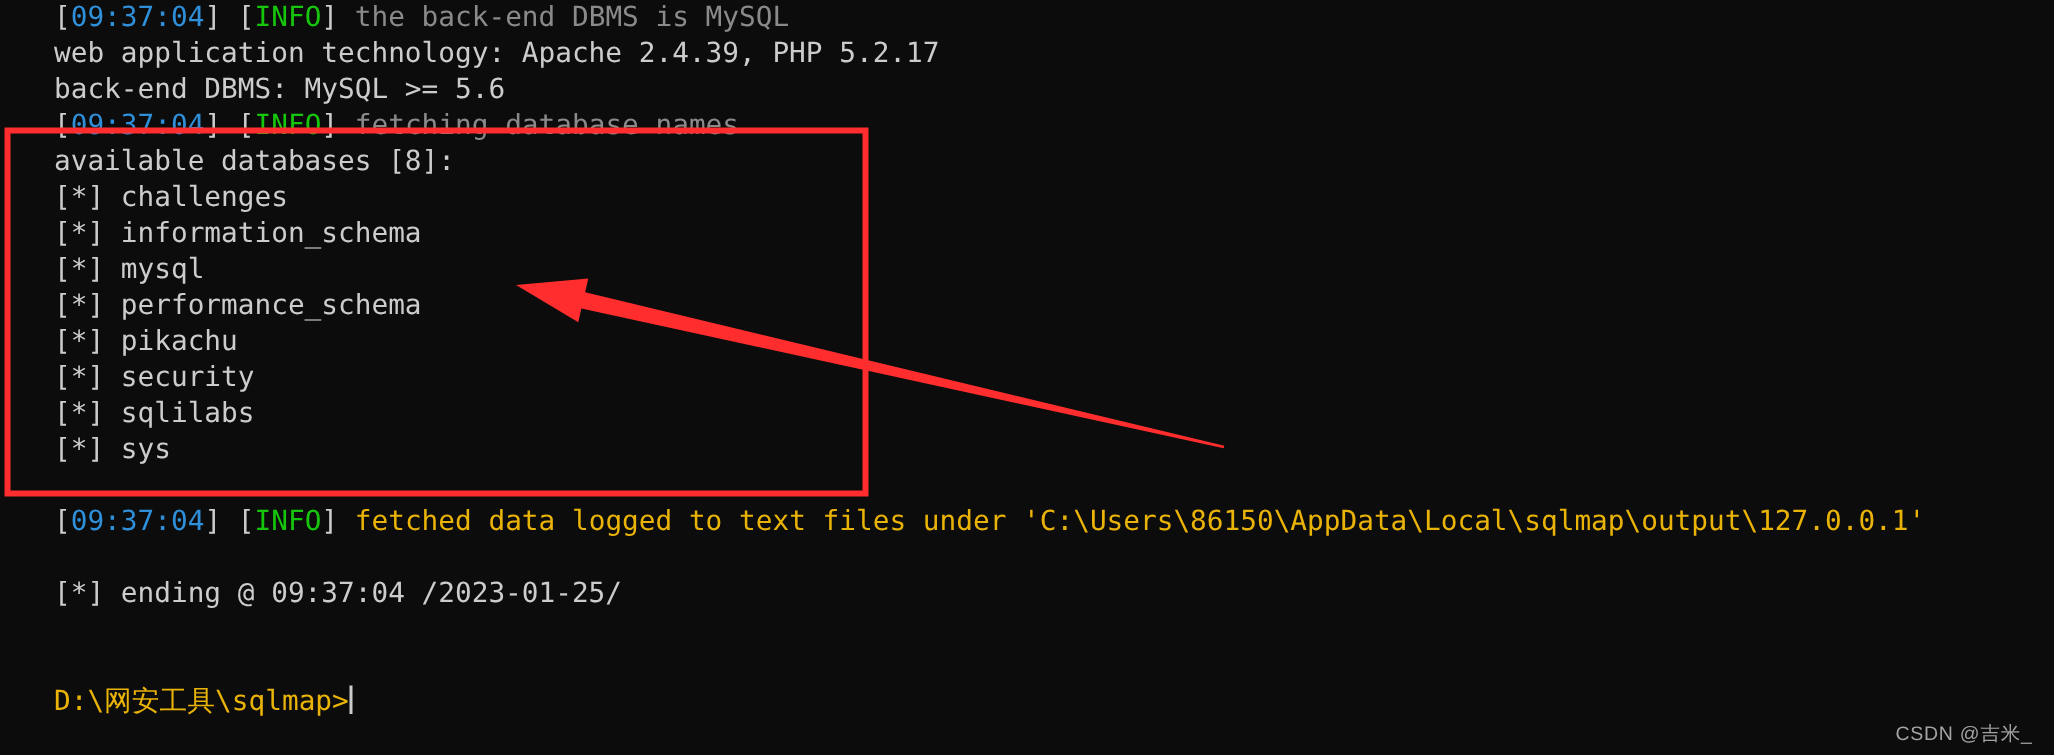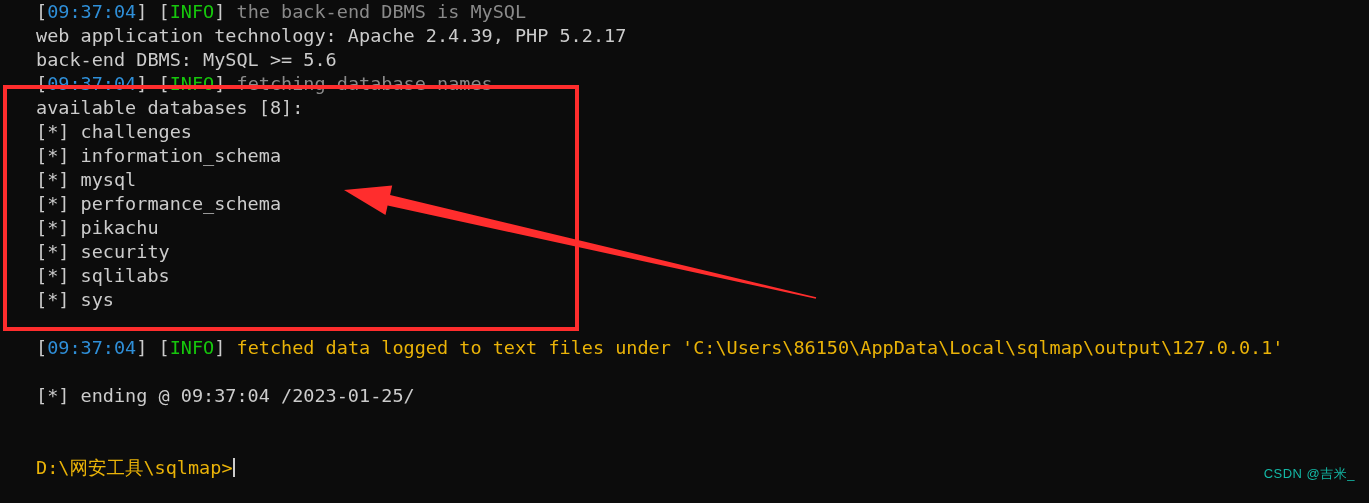--- a/index.html
+++ b/index.html
@@ -61,22 +61,22 @@
     left: 3px;
     top: 85px;
     width: 576px;
     height: 246px;
     border: 4px solid #ff2d2d;
     box-sizing: border-box;
   }
   .watermark {
     position: absolute;
     right: 14px;
-    bottom: 20px;
-    color: #14b8a6;
+    bottom: 5px;
+    color: #a3a3a3;
     font-family: "Liberation Sans", sans-serif;
     font-size: 13px;
     letter-spacing: 0.5px;
   }
 </style>
 </head>
 <body>
 
 <div id="screen" style="background: rgb(12, 12, 12);">
 

